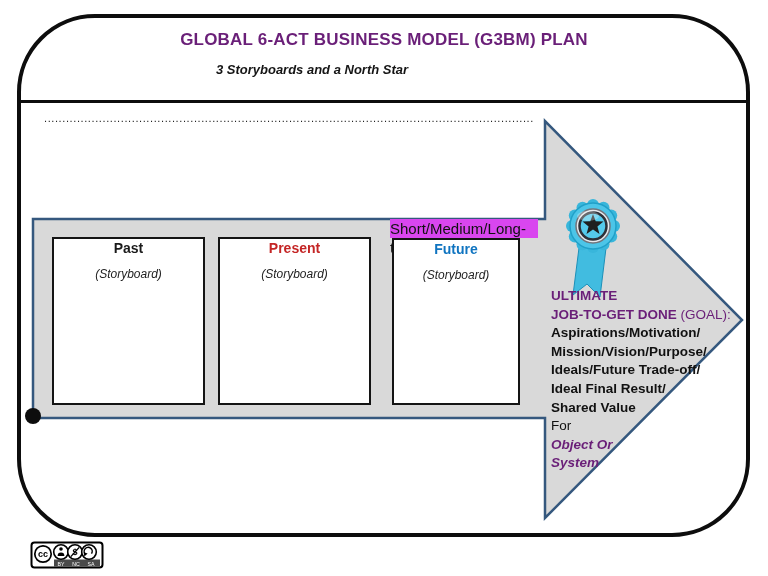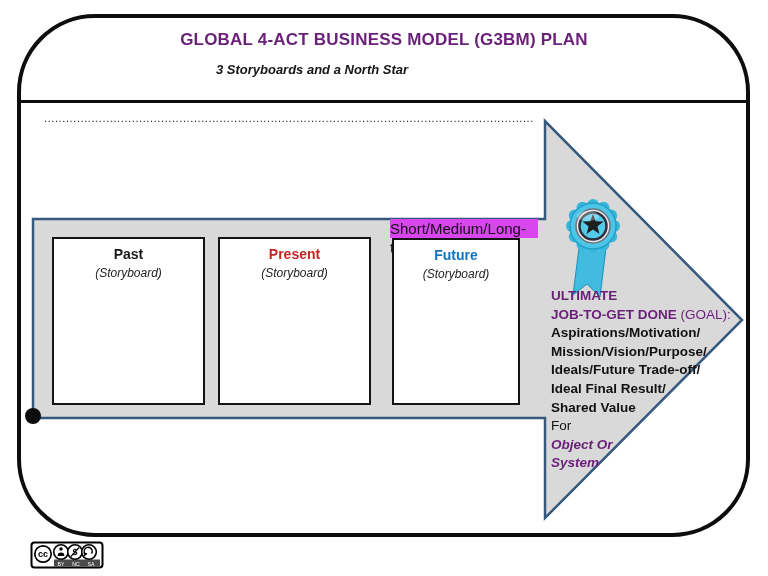--- a/index.html
+++ b/index.html
@@ -30,43 +30,43 @@
     flex:1; overflow:hidden; white-space:nowrap; font-size:11px;
     letter-spacing:.6px; color:#222; margin-left:6px;
   }
   svg.layer { position:absolute; left:0; top:0; }
   .term-label {
     position:absolute; left:390px; top:219px; width:148px; height:19px;
     background:#d946ef; font-size:15px; line-height:19px; text-align:left; color:#111;
   }
   .sb-box {
     position:absolute; box-sizing:border-box; background:#fff;
-    border:2px solid #141414; text-align:center; padding-top:7px;
+    border:2px solid #141414; text-align:center; padding-top:1px;
   }
   .sb-box .t { font-size:14px; font-weight:bold; }
-  .sb-box .s { font-size:12px; font-style:italic; color:#222; margin-top:4px; }
+  .sb-box .s { font-size:12px; font-style:italic; color:#222; margin-top:11px; }
   #box-past    { left:52px;  top:237px; width:153px; height:168px; }
   #box-present { left:218px; top:237px; width:153px; height:168px; }
   #box-future  { left:392px; top:238px; width:128px; height:167px; }
   .goal {
     position:absolute; left:551px; top:287px; width:205px;
     font-size:13.5px; line-height:18.6px; font-weight:bold; white-space:nowrap;
   }
   .goal .reg { font-weight:normal; }
   .goal .obj { font-style:italic; font-weight:600; }
   .footer { position:absolute; left:30px; top:541px; display:flex; align-items:center; gap:3px; }
   .footer-text { font-size:11.5px; white-space:nowrap; padding-top:2px; }
   .footer-text .link { color:#1155cc; text-decoration:underline; cursor:pointer; }
 </style>
 </head>
 <body>
 
 <div class="frame"></div>
 
-<div class="title" style="color: rgb(106, 31, 120);">GLOBAL 4-ACT BUSINESS MODEL (G3BM) PLAN</div>
+<div class="title" style="color: rgb(106, 31, 120);">GLOBAL 6-ACT BUSINESS MODEL (G3BM) PLAN</div>
 <div class="subtitle">3 Storyboards and a North Star</div>
 <div class="divider"></div>
 
 <div class="industry">
   <span class="leader">........................................................................................................................................</span>
 </div>
 
 <svg class="layer" width="768" height="576" viewBox="0 0 768 576">
   <polygon points="33,219 545,219 545,121 742,320 545,518 545,418 33,418" fill="#d9d9d9" stroke="#35587e" stroke-width="2.5" stroke-linejoin="miter"></polygon>
   <circle cx="33" cy="416" r="8" fill="#0d0d0d"></circle>

